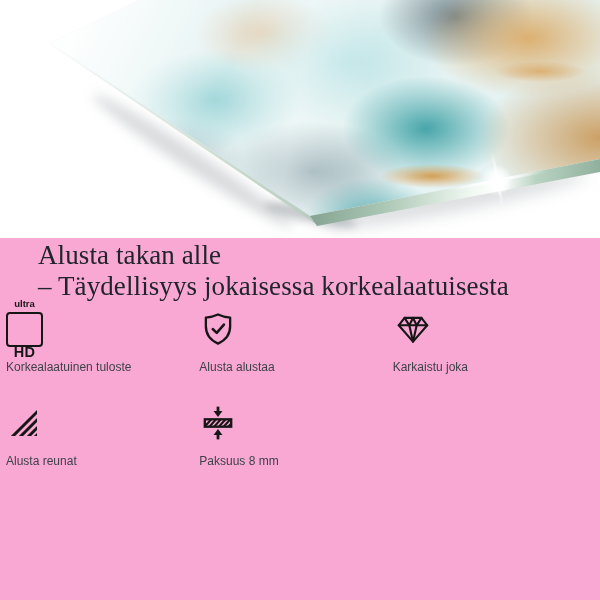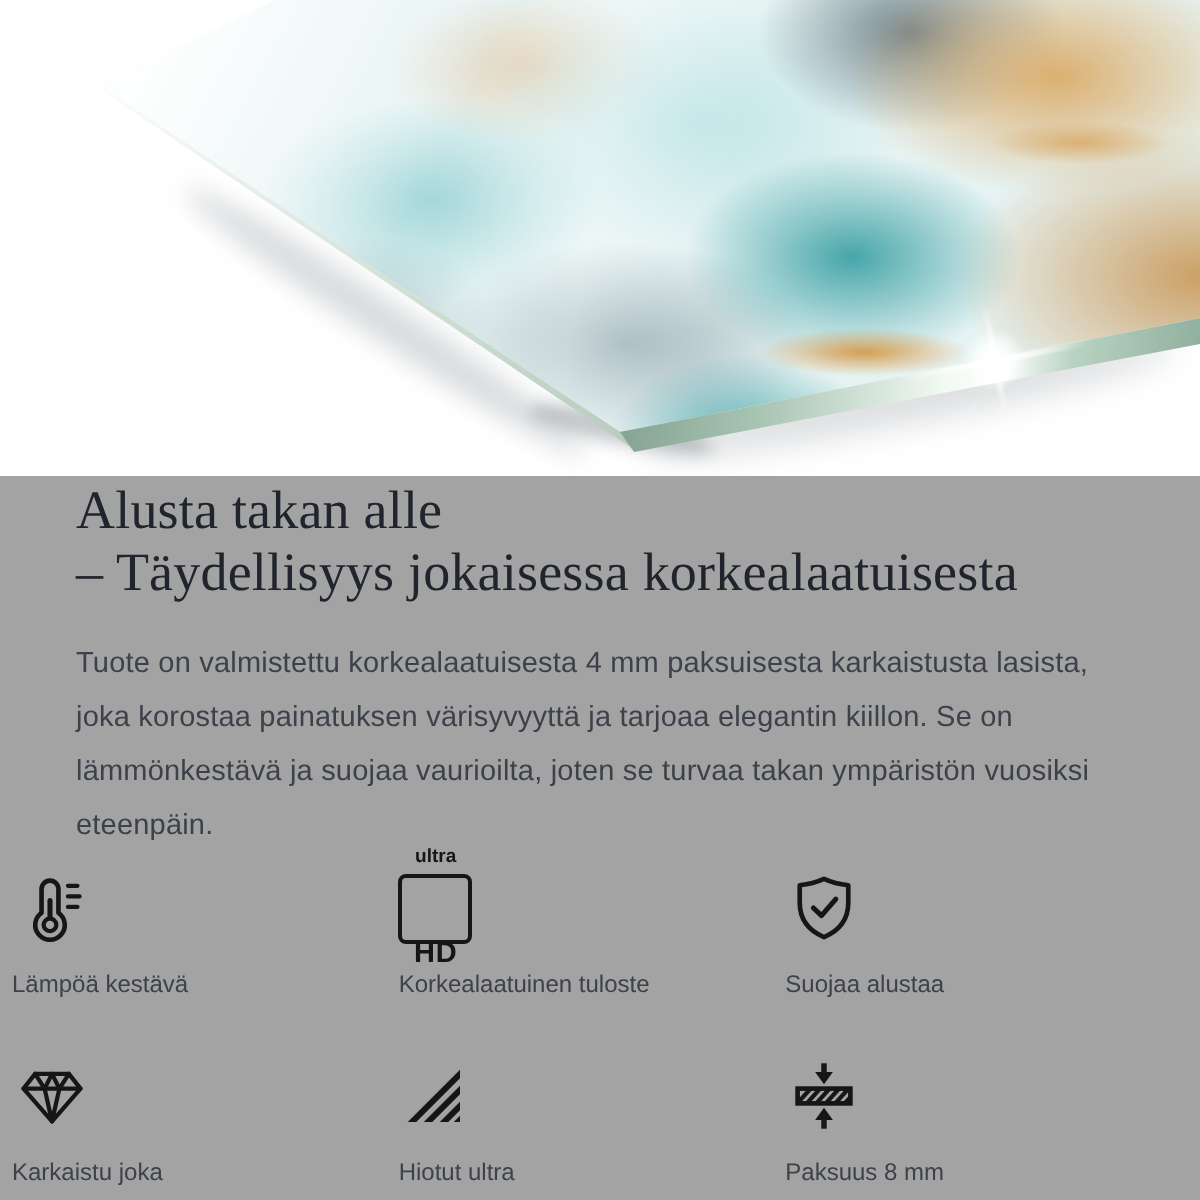--- a/index.html
+++ b/index.html
@@ -1,16 +1,16 @@
 <!DOCTYPE html>
 <html><head>
 <meta charset="utf-8">
 <style>
   html,body{margin:0;padding:0;background:#ffffff;}
-  .page{position:relative;width:600px;height:600px;background:#a3a3a3;overflow:hidden;
+  .page{position:relative;width:600px;height:600px;background:#f9a8d4;overflow:hidden;
         font-family:"Liberation Sans","DejaVu Sans",sans-serif;color:#22262e;}
 
   
   .hero{position:relative;width:600px;height:238px;overflow:hidden;background:#ffffff;}
   .soft-shadow{position:absolute;border-radius:50%;filter:blur(6px);}
   .shadow-left{left:73px;top:151px;width:240px;height:20px;background:rgba(128,136,142,.30);transform:rotate(33.5deg);}
   .shadow-right{left:320px;top:189px;width:270px;height:22px;background:rgba(146,153,159,.34);transform:rotate(-11deg);filter:blur(8px);}
   .shadow-corner{left:263px;top:207px;width:95px;height:15px;background:rgba(115,123,129,.42);transform:rotate(12deg);filter:blur(4px);}
 
   .panel-face{position:absolute;inset:0;
@@ -81,54 +81,42 @@
       <div class="ray-h"></div>
       <div class="ray-v"></div>
     </div>
   </div>
 
   <h1>
     <span>Alusta takan alle</span>
     <span>– Täydellisyys jokaisessa korkealaatuisesta</span>
   </h1>
 
-  <p class="desc">Tuote on valmistettu korkealaatuisesta 4 mm paksuisesta karkaistusta lasista, joka korostaa paina­tuksen värisyvyyttä ja tarjoaa elegantin kiillon. Se on lämmönkestävä ja suojaa vaurioilta, joten se turvaa takan ympäristön vuosiksi eteenpäin.</p>
 
   <div class="features">
 
-    <div class="feature">
-      <div class="icon-wrap">
-        <svg class="fi" width="38" height="38" viewBox="0 0 36 36" fill="none" stroke="currentColor" stroke-width="2.2" stroke-linecap="round" stroke-linejoin="round">
-          <path d="M14 20.3 L14 9 A4 4 0 0 1 22 9 L22 20.3 A7 7 0 1 1 14 20.3 Z"></path>
-          <circle cx="18" cy="26" r="3" stroke-width="2"></circle>
-          <path d="M18 14.5 L18 22.5" stroke-width="2.4"></path>
-          <path d="M26.5 7.5 h4.5 M26.5 12.5 h5.5 M26.5 17.5 h4.5" stroke-width="2"></path>
-        </svg>
-      </div>
-      <div class="label">Lämpöä kestävä</div>
-    </div>
 
     <div class="feature">
       <div class="icon-wrap">
         <div class="uhd-box">
           <span class="uhd-top">ultra</span>
           <span class="uhd-bottom">HD</span>
         </div>
       </div>
       <div class="label">Korkealaatuinen tuloste</div>
     </div>
 
     <div class="feature">
       <div class="icon-wrap">
         <svg class="fi" width="38" height="38" viewBox="0 0 36 36" fill="none" stroke="currentColor" stroke-width="2.2" stroke-linecap="round" stroke-linejoin="round">
           <path d="M18 4.2 C21.5 5.8 25.5 6.8 29.5 7.2 L29.5 15.5 C29.5 24 25 28.8 18 31.8 C11 28.8 6.5 24 6.5 15.5 L6.5 7.2 C10.5 6.8 14.5 5.8 18 4.2 Z"></path>
           <path d="M13 18 L16.8 21.6 L23.6 13.8" stroke-width="2.4"></path>
         </svg>
       </div>
-      <div class="label">Suojaa alustaa</div>
+      <div class="label">Alusta alustaa</div>
     </div>
 
     <div class="feature">
       <div class="icon-wrap">
         <svg class="fi" width="40" height="38" viewBox="0 0 36 36" fill="none" stroke="currentColor" stroke-width="2" stroke-linecap="round" stroke-linejoin="round">
           <path d="M10 7.5 L26 7.5 L31.5 14.5 L18 30 L4.5 14.5 Z"></path>
           <path d="M4.5 14.5 L31.5 14.5"></path>
           <path d="M10 7.5 L14.5 14.5 L18 30 M26 7.5 L21.5 14.5 L18 30"></path>
           <path d="M14.5 14.5 L18 7.5 L21.5 14.5"></path>
         </svg>
@@ -145,21 +133,21 @@
               </clipPath>
           </defs>
           <g clip-path="url(#triclip)">
             <path d="M-2 40 L40 -2"></path>
             <path d="M6 40 L40 6"></path>
             <path d="M14 40 L40 14"></path>
             <path d="M21 40 L40 21"></path>
           </g>
         </svg>
       </div>
-      <div class="label">Hiotut ultra</div>
+      <div class="label">Alusta reunat</div>
     </div>
 
     <div class="feature">
       <div class="icon-wrap">
         <svg class="fi" width="38" height="38" viewBox="0 0 36 36" fill="none" stroke="currentColor" stroke-width="2">
           <defs>
             <clipPath id="barclip">
                 <rect x="5.5" y="14.5" width="25" height="7"></rect>
               </clipPath>
           </defs>

